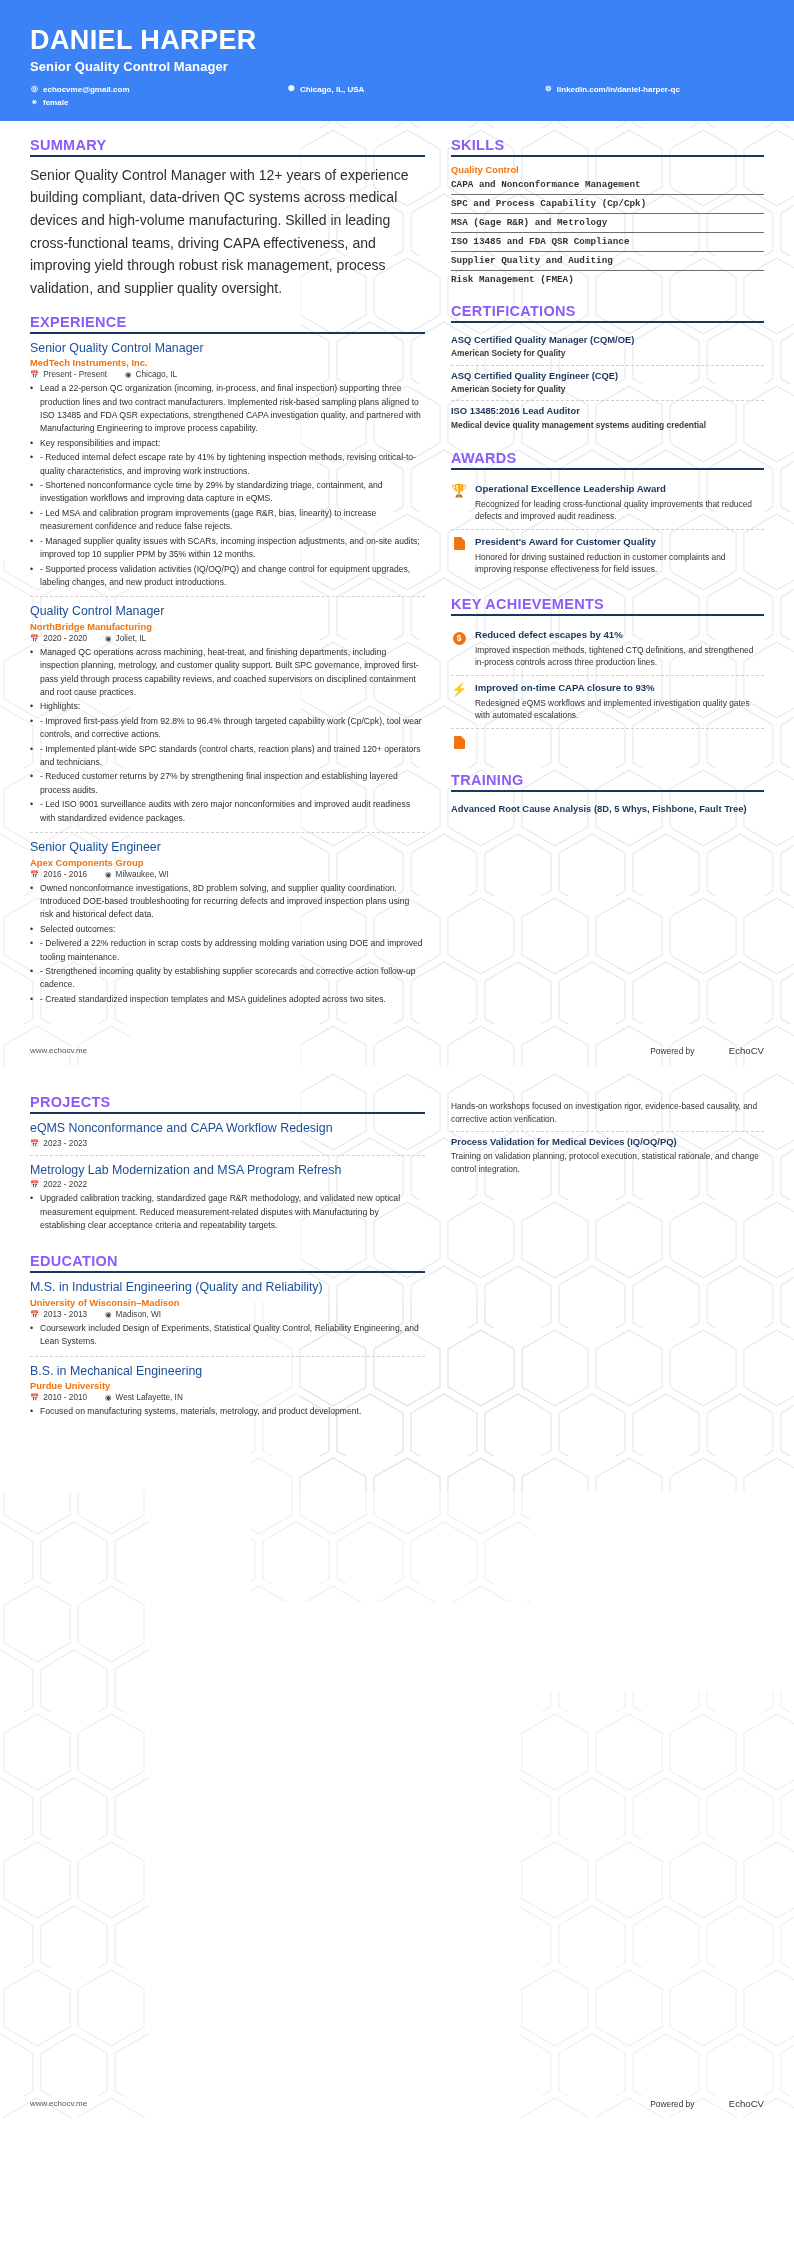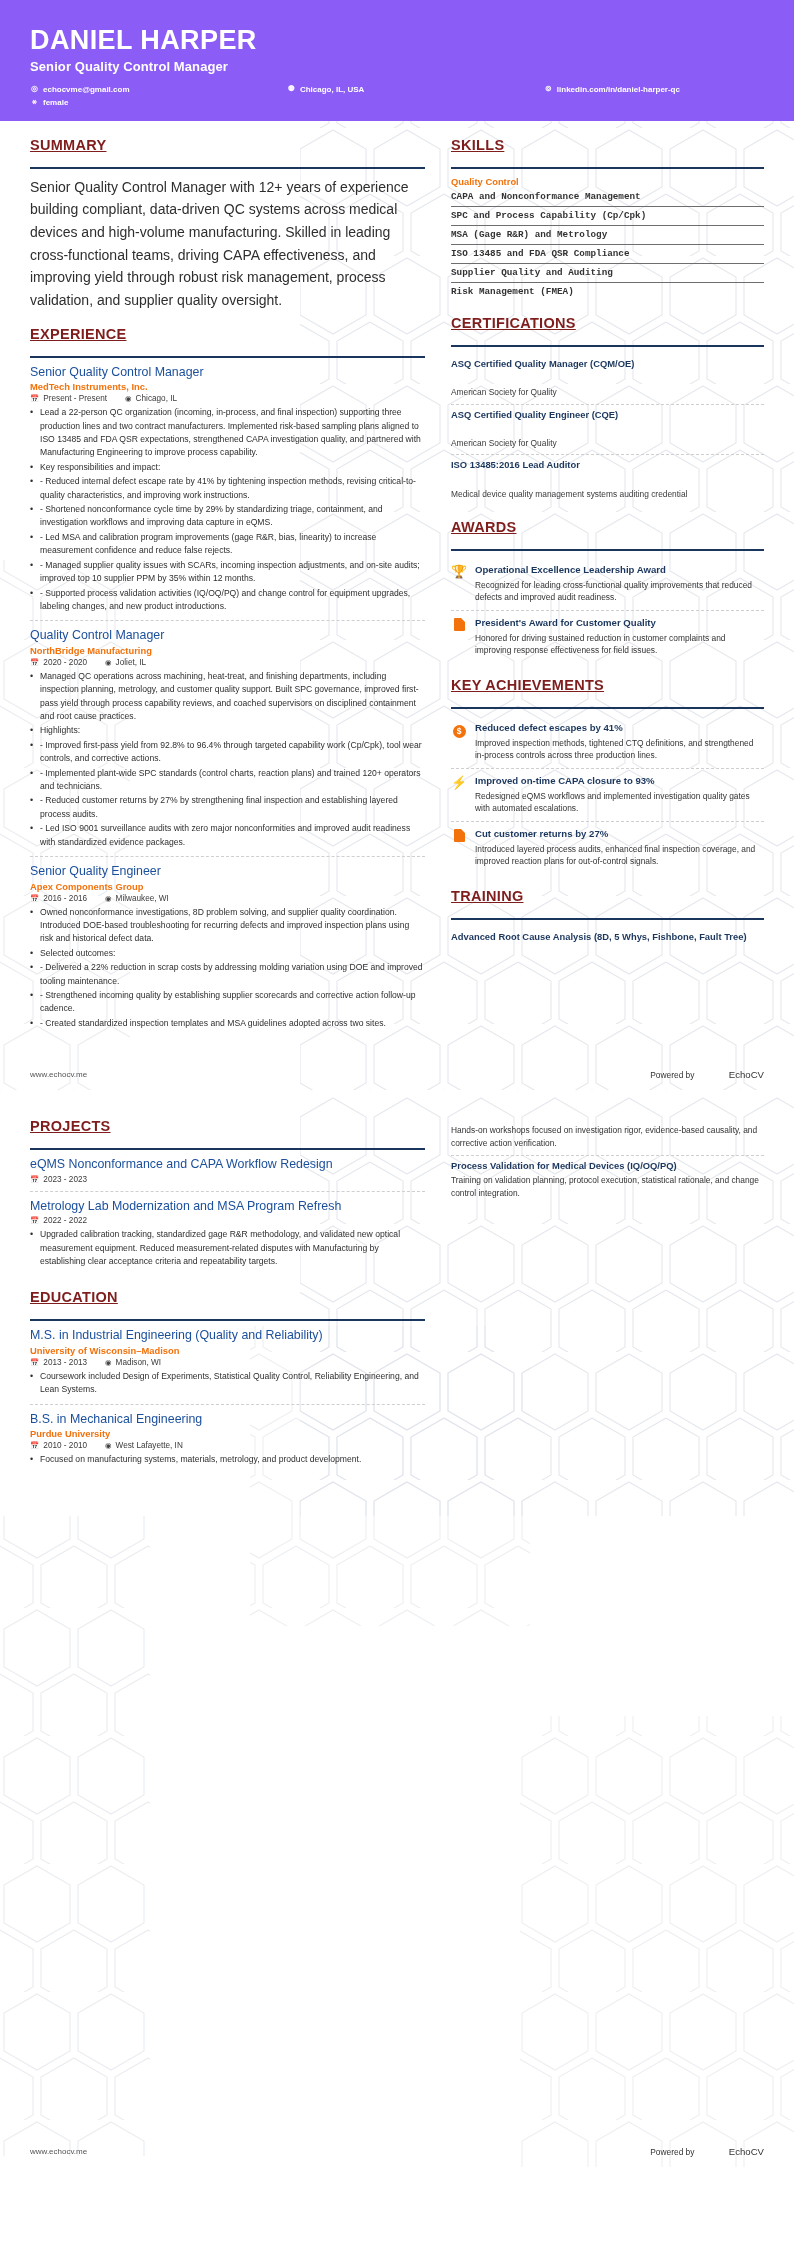--- a/index.html
+++ b/index.html
@@ -19,21 +19,21 @@
     position: absolute;
     inset: 0;
     pointer-events: none;
     z-index: 0;
     opacity: 1;
   }
   .content { position: relative; z-index: 2; }
 
   
   .header {
-    background: #8b5cf6;
+    background: #3b82f6;
     padding: 26px 30px 14px 30px;
     color: #ffffff;
     position: relative;
     z-index: 3;
   }
   .name {
     font-size: 27px;
     font-weight: 700;
     letter-spacing: .4px;
     line-height: 1.1;
@@ -68,26 +68,25 @@
     padding: 16px 30px 10px 30px;
     gap: 26px;
     align-items: flex-start;
   }
   .col-left { width: 395px; flex: none; }
   .col-right { width: 313px; flex: none; }
 
   
   .sec { margin-bottom: 14px; }
   .sec-title {
-    color: #7f1d1d;
+    color: #8b5cf6;
     font-size: 14.5px;
     font-weight: 700;
     letter-spacing: .3px;
-    padding-bottom: 14px;
-    text-decoration: underline;
+    padding-bottom: 2px;
   }
   .sec-rule {
     border-bottom: 2px solid #1b365d;
     margin-bottom: 7px;
   }
 
   
   .summary-text {
     font-size: 14px;
     line-height: 1.62;
@@ -161,21 +160,22 @@
   .cert-name {
     color: #1b365d;
     font-size: 9.4px;
     font-weight: 700;
     line-height: 1.3;
   }
   .cert-issuer {
     font-size: 8.4px;
     color: #3a3a3a;
     line-height: 1.5;
-    margin-top: 16px;
+    margin-top: 1px;
+    font-weight: bold;
   }
 
   
   .ka { display: flex; gap: 8px; padding: 6px 0 6px 0; }
   .ka + .ka { border-top: 1px dashed #cfcfcf; }
   .ka-ic {
     width: 16px;
     flex: none;
     color: #f2720c;
     font-size: 13px;
@@ -448,24 +448,20 @@
           </div>
           <div class="ka">
             <div class="ka-ic">⚡</div>
             <div class="ka-body">
               <div class="ka-title">Improved on-time CAPA closure to 93%</div>
               <div class="ka-desc">Redesigned eQMS workflows and implemented investigation quality gates with automated escalations.</div>
             </div>
           </div>
           <div class="ka">
             <div class="ka-ic"><span class="doc-ic"></span></div>
-            <div class="ka-body">
-              <div class="ka-title">Cut customer returns by 27%</div>
-              <div class="ka-desc">Introduced layered process audits, enhanced final inspection coverage, and improved reaction plans for out-of-control signals.</div>
-            </div>
           </div>
         </div>
 
         <div class="sec">
           <div class="sec-title">TRAINING</div>
           <div class="sec-rule"></div>
           <div class="train">
             <div class="train-name">Advanced Root Cause Analysis (8D, 5 Whys, Fishbone, Fault Tree)</div>
           </div>
         </div>

